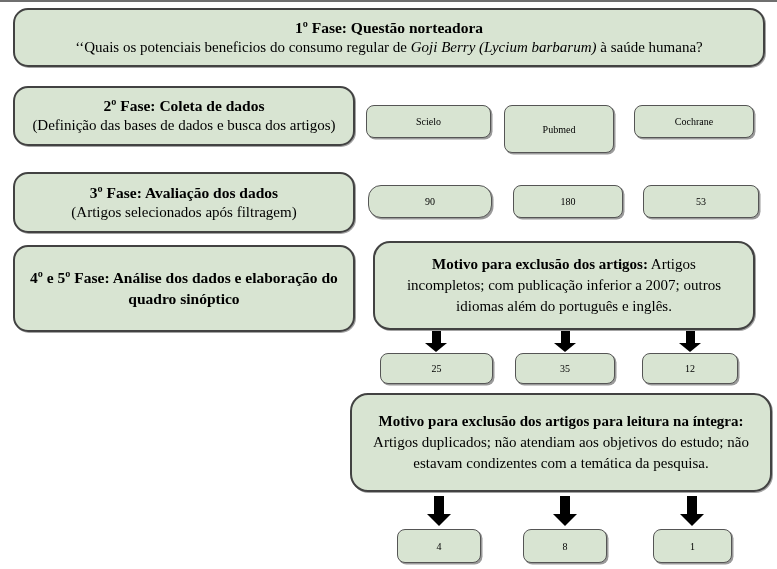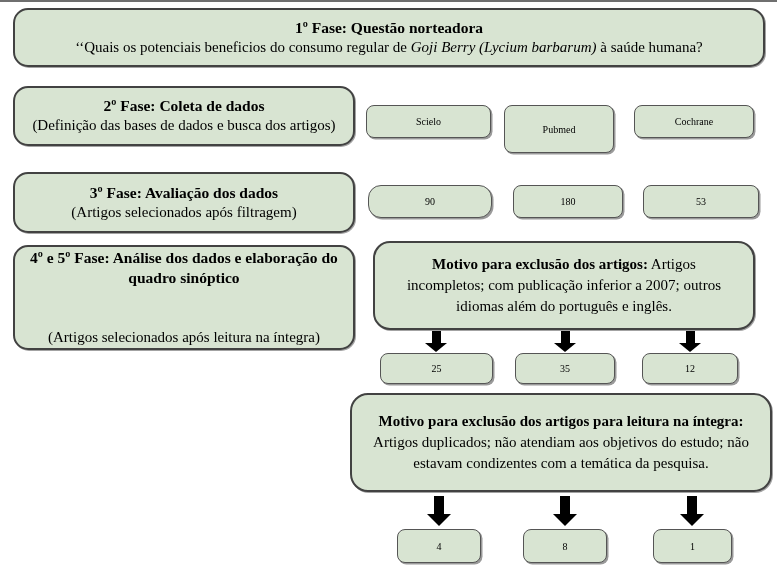--- a/index.html
+++ b/index.html
@@ -24,21 +24,21 @@
   .title { font-weight:bold; font-size:15.5px; line-height:1.3; }
   .sub   { font-size:15px; line-height:1.3; }
   .body-text { font-size:15px; line-height:1.42; margin:8px; }
   .b { font-weight:bold; }
   .i { font-style:italic; }
 
   
   .phase1 { left:13px;  top:8px;   width:752px; height:59px; }
   .phase2 { left:13px;  top:86px;  width:342px; height:60px; }
   .phase3 { left:13px;  top:172px; width:342px; height:61px; }
-  .phase4 { left:13px;  top:245px; width:342px; height:105px;gap:40px; }
+  .phase4 { left:13px;  top:245px; width:342px; height:87px;gap:40px; }
 
   
   .db0 { left:366px; top:105px; width:125px; height:33px; }
   .db1 { left:504px; top:105px; width:110px; height:48px; }
   .db2 { left:634px; top:105px; width:120px; height:33px; }
 
   
   .fc0 { left:368px; top:185px; width:124px; height:33px;border-radius:13px; }
   .fc1 { left:513px; top:185px; width:110px; height:33px; }
   .fc2 { left:643px; top:185px; width:116px; height:33px; }
@@ -105,21 +105,20 @@
   </div>
   <div class="box sbox fc1">
     <span>180</span>
   </div>
   <div class="box sbox fc2">
     <span>53</span>
   </div>
 
   <div class="box phase4">
     <div class="title">4º e 5º Fase: Análise dos dados e elaboração do quadro sinóptico</div>
-    <div class="sub">(Artigos selecionados após leitura na íntegra)</div>
   </div>
   <div class="box excl1">
     <p class="body-text"><span class="b">Motivo para exclusão dos artigos:</span><span> Artigos incompletos; com publicação inferior a 2007; outros idiomas além do português e inglês.</span></p>
   </div>
 
   <div class="arrow arrA0">
       <div class="shaft-a"></div>
       <div class="head-a"></div>
     </div>
   <div class="arrow arrA1">

